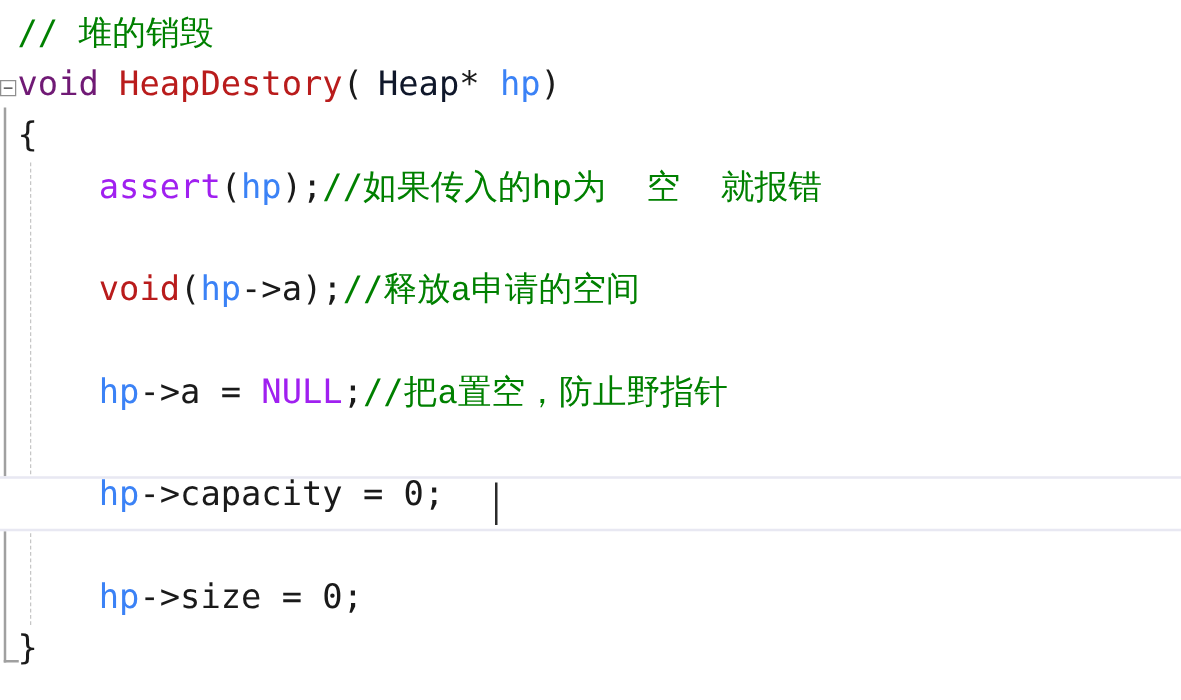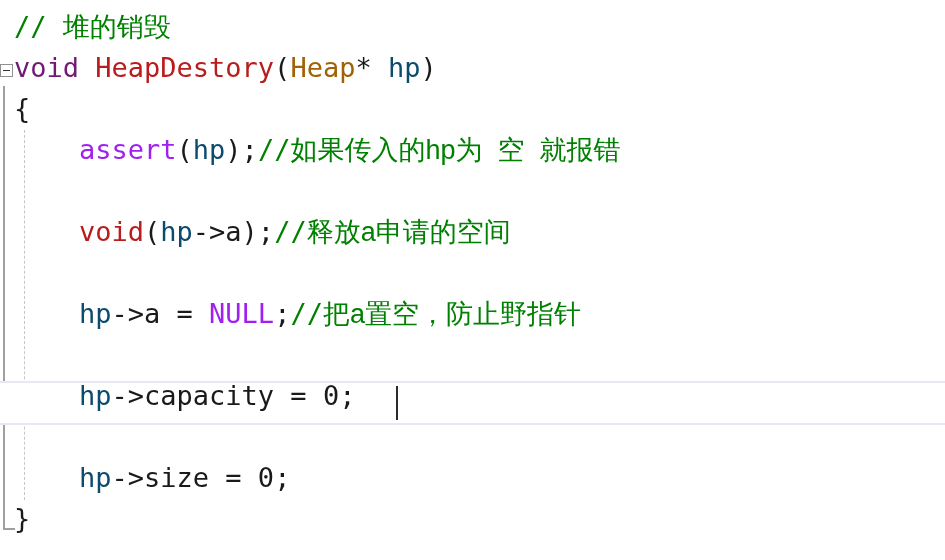--- a/index.html
+++ b/index.html
@@ -92,28 +92,28 @@
     font-size: 27px;
     letter-spacing: 0px;
     color: #1a1a1a;
   }
   .code-text { white-space: pre; }
 
   
   .tok-comment  { color: #008000; }
   .tok-keyword  { color: #701a75; }
   .tok-func     { color: #b91c1c; }
-  .tok-type     { color: #a16207; }
-  .tok-var      { color: #0c4a6e; }
+  .tok-type     { color: #0f172a; margin-left: 12px; }
+  .tok-var      { color: #3b82f6; }
   .tok-macro    { color: #a020f0; margin-top: 36px; }
   .tok-plain    { color: #1a1a1a; }
   .tok-num      { color: #1a1a1a; }
 
   
-  .cjk { font-family: Liberation Sans, sans-serif; }
+  .cjk { font-family: Liberation Mono, monospace; }
 
   
   .caret {
     position: absolute;
     left: 396px;
     top: 386px;
     width: 2px;
     height: 34px;
     background: #2b2b2b;
   }

